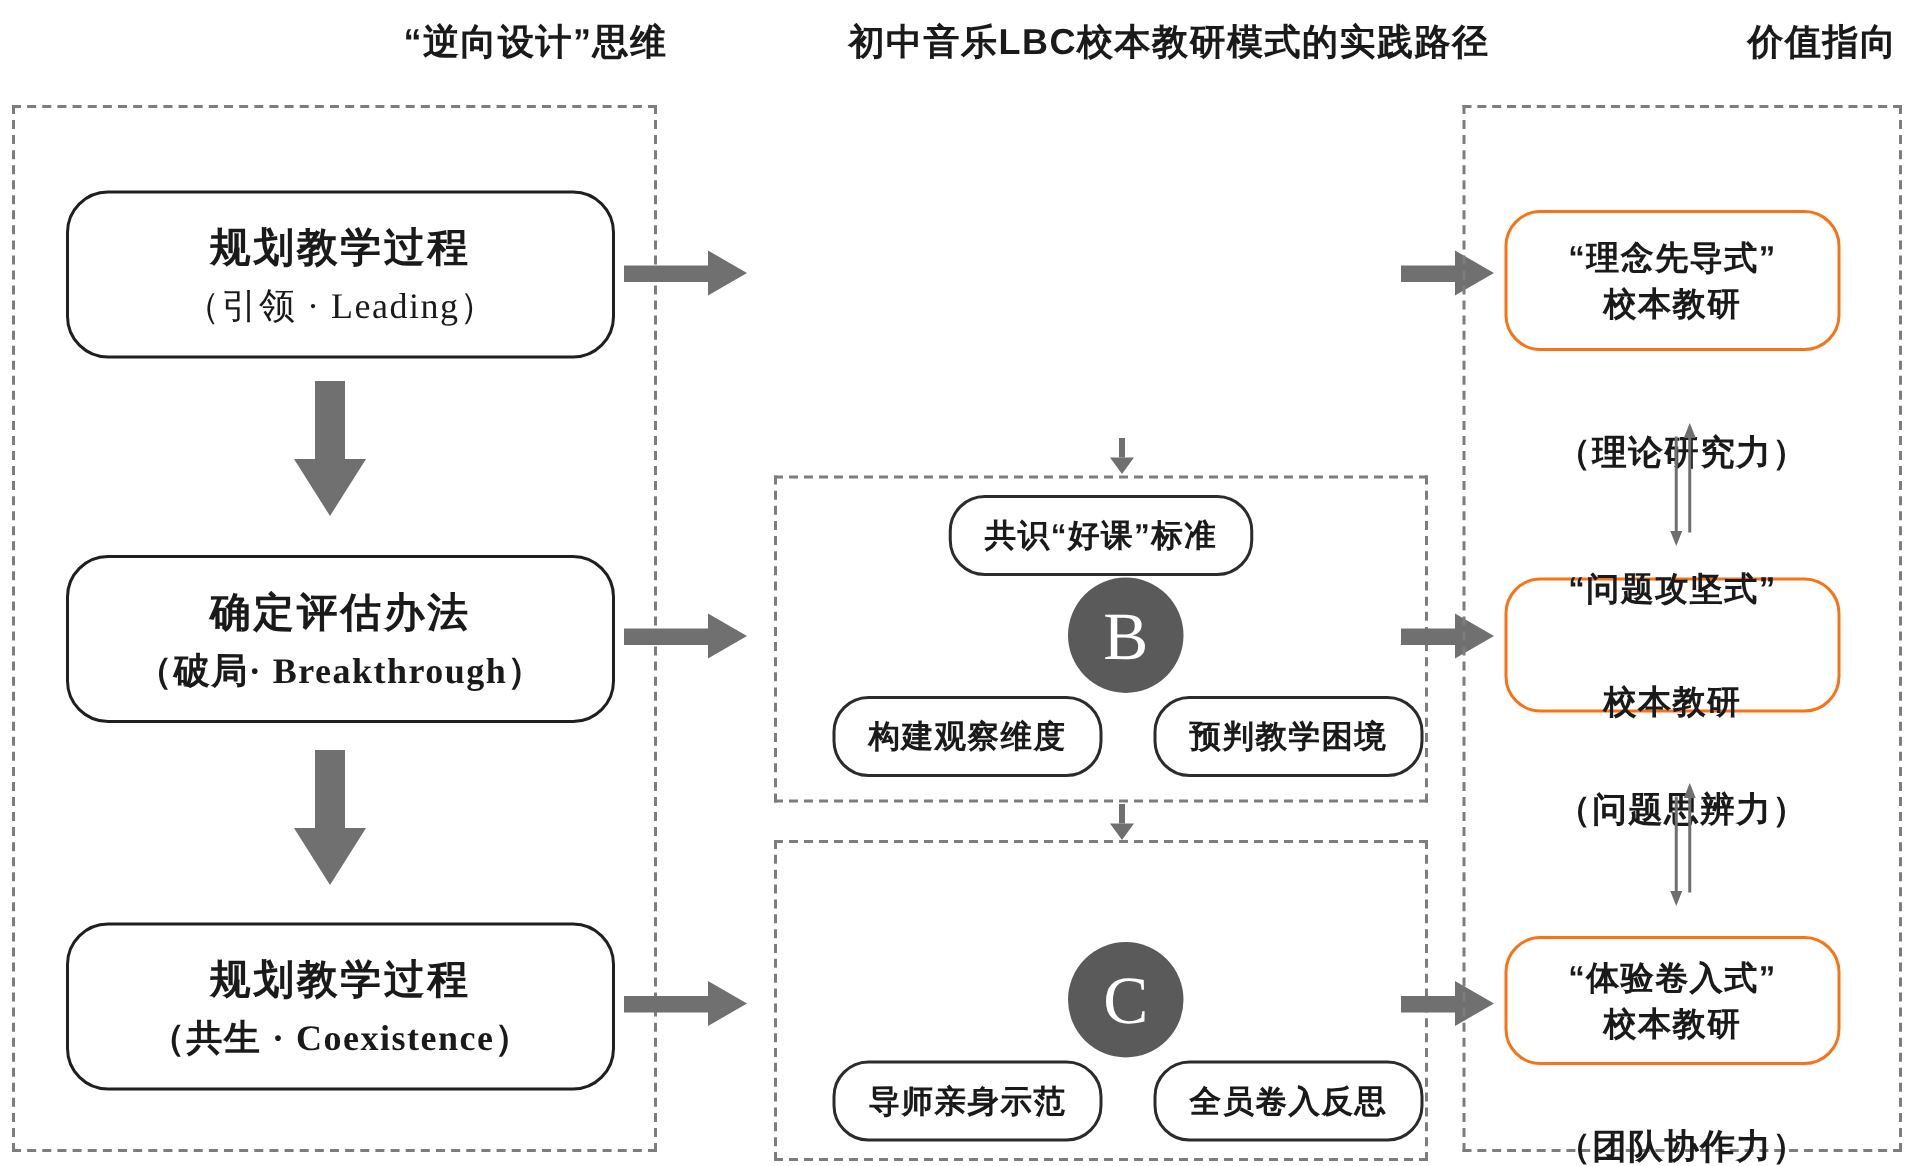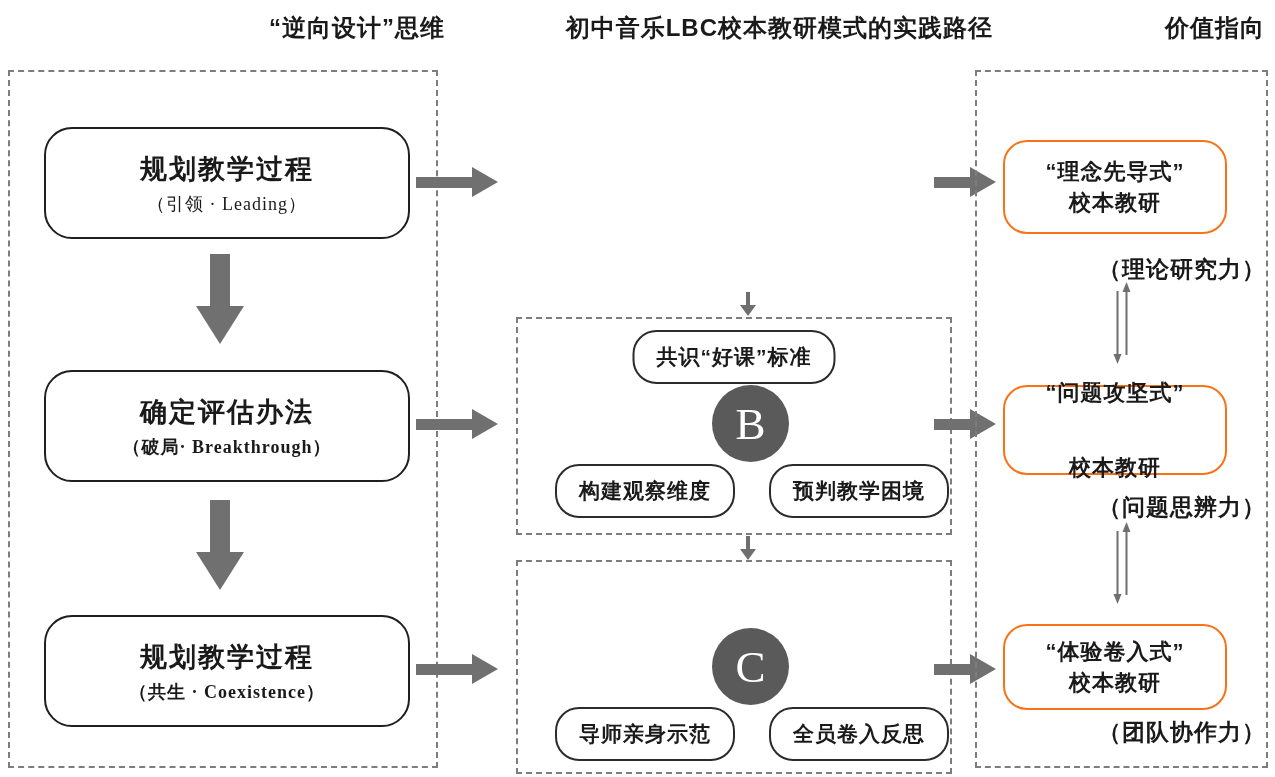--- a/index.html
+++ b/index.html
@@ -20,21 +20,21 @@
   .mid-2 { top: 317px; height: 218px; }
   .mid-3 { top: 560px; height: 214px; }
   .right-col { left: 975px; top: 70px;  width: 293px; height: 698px; }
 
   
   .stage-box { position: absolute; left: 34px; width: 366px; height: 112px; border: 2px solid #1f1f1f; border-radius: 28px; background: #fff; display: flex; flex-direction: column; align-items: center; justify-content: center; gap: 5px; }
   .stage-1 { top: 55px; }   
   .stage-2 { top: 298px; }
   .stage-3 { top: 543px; }
   .stage-title { font-size: 27px; font-weight: bold; letter-spacing: 2px; }
-  .stage-sub { font-size: 18px; font-family: "Liberation Serif", serif; letter-spacing: 1px; }
+  .stage-sub { font-size: 24px; font-family: "Liberation Serif", serif; letter-spacing: 1px; }
   .stage-sub.bold { font-weight: bold; }
 
   
   .big-down { position: absolute; left: 196px; width: 48px; }
   .bd-1 { top: 254px; }
   .bd-2 { top: 500px; }
   .big-down .shaft { width: 20px; height: 52px; background: #707070; margin: 0 auto; }
   .big-down .head { width: 0; height: 0; border-left: 24px solid transparent; border-right: 24px solid transparent; border-top: 38px solid #707070; }
 
   
@@ -62,21 +62,21 @@
   .sm-1 { top: 292px; }
   .sm-2 { top: 536px; }
   .sm-down .shaft { width: 4px; height: 13px; background: #6f6f6f; margin: 0 auto; }
   .sm-down .head { width: 0; height: 0; border-left: 8px solid transparent; border-right: 8px solid transparent; border-top: 11px solid #6f6f6f; }
 
   
   .outcome-box { position: absolute; left: 26px; width: 224px; border: 2px solid #f97316; border-radius: 24px; background: #fff; display: flex; flex-direction: column; align-items: center; justify-content: center; font-size: 22px; font-weight: bold; line-height: 31px; letter-spacing: 1px; }
   .ob-1 { top: 68px;  height: 94px; }
   .ob-2 { top: 313px; height: 90px; gap: 44px; }
   .ob-3 { top: 552px; height: 86px; }
-  .caption { position: absolute; left: 0; width: 100%; text-align: right; font-size: 23px; font-weight: bold; letter-spacing: 1px; }
+  .caption { position: absolute; left: 0; width: 100%; text-align: center; font-size: 23px; font-weight: bold; letter-spacing: 1px; margin-top: 32px; }
   .cap-1 { top: 182px; }
   .cap-2 { top: 420px; }
   .cap-3 { top: 645px; }
 
   
   .dbl { position: absolute; left: 50%; transform: translateX(-50%); display: flex; gap: 7px; }
   .dbl-1 { top: 219px; }
   .dbl-2 { top: 459px; }
   .thin { position: relative; width: 2px; height: 64px; background: #6f6f6f; }
   .thin.down::after { content: ""; position: absolute; left: -3px; bottom: -9px; width: 0; height: 0; border-left: 4px solid transparent; border-right: 4px solid transparent; border-top: 10px solid #6f6f6f; }

